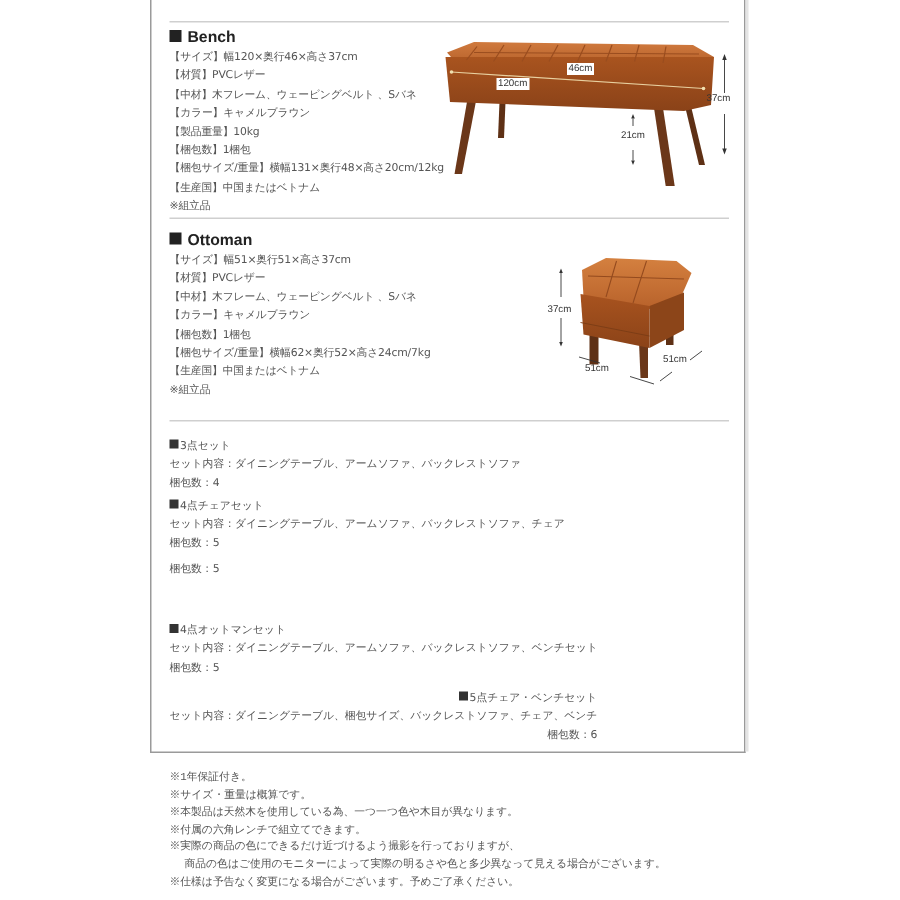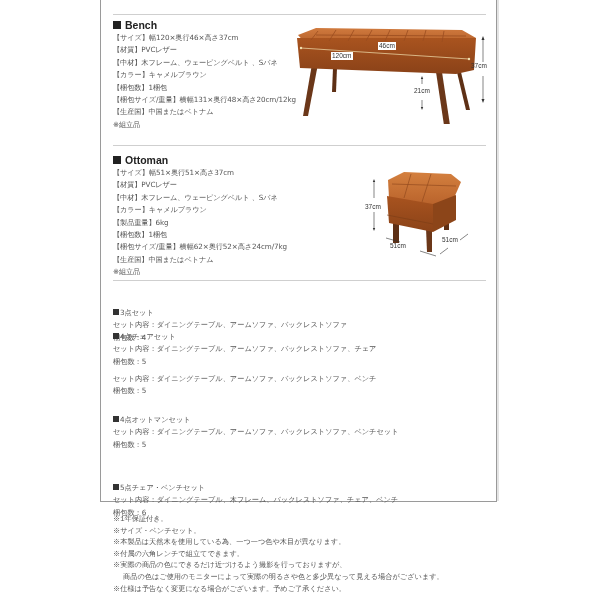--- a/index.html
+++ b/index.html
@@ -27,20 +27,21 @@
 <div class="frame">
   <div class="hr" style="top:16px;"></div>
 
   <div class="section" style="top:21px;">
     <div class="title"><span class="sq"></span><span>Bench</span></div>
     <div class="spec">
       <div>【サイズ】幅120×奥行46×高さ37cm</div>
       <div>【材質】PVCレザー</div>
       <div>【中材】木フレーム、ウェービングベルト 、Sバネ</div>
       <div>【カラー】キャメルブラウン</div>
+      <div>【製品重量】10kg</div>
       <div>【梱包数】1梱包</div>
       <div>【梱包サイズ/重量】横幅131×奥行48×高さ20cm/12kg</div>
       <div>【生産国】中国またはベトナム</div>
       <div>※組立品</div>
     </div>
   </div>
 
   <svg style="position:absolute; left:185px; top:26px;" width="205" height="100" viewBox="0 0 205 100">
     <defs>
       <linearGradient id="bTop" x1="0" y1="0" x2="0" y2="1">
@@ -96,21 +97,20 @@
 
   <div class="hr" style="top:147px;"></div>
 
   <div class="section" style="top:156px;">
     <div class="title"><span class="sq"></span><span>Ottoman</span></div>
     <div class="spec">
       <div>【サイズ】幅51×奥行51×高さ37cm</div>
       <div>【材質】PVCレザー</div>
       <div>【中材】木フレーム、ウェービングベルト 、Sバネ</div>
       <div>【カラー】キャメルブラウン</div>
-      <div>【製品重量】6kg</div>
       <div>【梱包数】1梱包</div>
       <div>【梱包サイズ/重量】横幅62×奥行52×高さ24cm/7kg</div>
       <div>【生産国】中国またはベトナム</div>
       <div>※組立品</div>
     </div>
   </div>
 
   <svg style="position:absolute; left:255px; top:170px;" width="120" height="95" viewBox="0 0 120 95">
     <defs>
       <linearGradient id="oTop" x1="0" y1="0" x2="0" y2="1">
@@ -147,47 +147,46 @@
     </g>
     <polygon points="18,11 16.8,14 19.2,14" fill="#333"></polygon>
     <polygon points="18,63 16.8,60 19.2,60" fill="#333"></polygon>
   </svg>
   <span class="dim" style="left:264px; top:205px;">37cm</span>
   <span class="dim" style="left:289px; top:244px;">51cm</span>
   <span class="dim" style="left:341px; top:238px;">51cm</span>
 
   <div class="hr" style="top:282px;"></div>
 
-  <div class="set" style="top:309px;">
+  <div class="set" style="top:293px;">
     <div class="head"><span class="sq"></span><span>3点セット</span></div>
     <div>セット内容：ダイニングテーブル、アームソファ、バックレストソファ</div>
     <div>梱包数：4</div>
   </div>
   <div class="set" style="top:333px;">
     <div class="head"><span class="sq"></span><span>4点チェアセット</span></div>
     <div>セット内容：ダイニングテーブル、アームソファ、バックレストソファ、チェア</div>
     <div>梱包数：5</div>
   </div>
   <div class="set" style="top:375px;">
-    <div>セット内容：ダイニングテーブル、アームソファ、バックレストソファ、ベンチ</div>
     <div>梱包数：5</div>
   </div>
   <div class="set" style="top:416px;">
     <div class="head"><span class="sq"></span><span>4点オットマンセット</span></div>
     <div>セット内容：ダイニングテーブル、アームソファ、バックレストソファ、ベンチセット</div>
     <div>梱包数：5</div>
   </div>
-  <div class="set" style="top:484px;">
+  <div class="set" style="top:461px;text-align:right;">
     <div class="head"><span class="sq"></span><span>5点チェア・ベンチセット</span></div>
-    <div>セット内容：ダイニングテーブル、木フレーム、バックレストソファ、チェア、ベンチ</div>
+    <div>セット内容：ダイニングテーブル、梱包サイズ、バックレストソファ、チェア、ベンチ</div>
     <div>梱包数：6</div>
   </div>
 </div>
 
 <div class="notes">
   <div>※1年保証付き。</div>
-  <div>※サイズ・ベンチセット。</div>
+  <div>※サイズ・重量は概算です。</div>
   <div>※本製品は天然木を使用している為、一つ一つ色や木目が異なります。</div>
   <div>※付属の六角レンチで組立てできます。</div>
   <div>※実際の商品の色にできるだけ近づけるよう撮影を行っておりますが、</div>
   <div class="indent">商品の色はご使用のモニターによって実際の明るさや色と多少異なって見える場合がございます。</div>
   <div>※仕様は予告なく変更になる場合がございます。予めご了承ください。</div>
 </div>
 
 </body></html>

